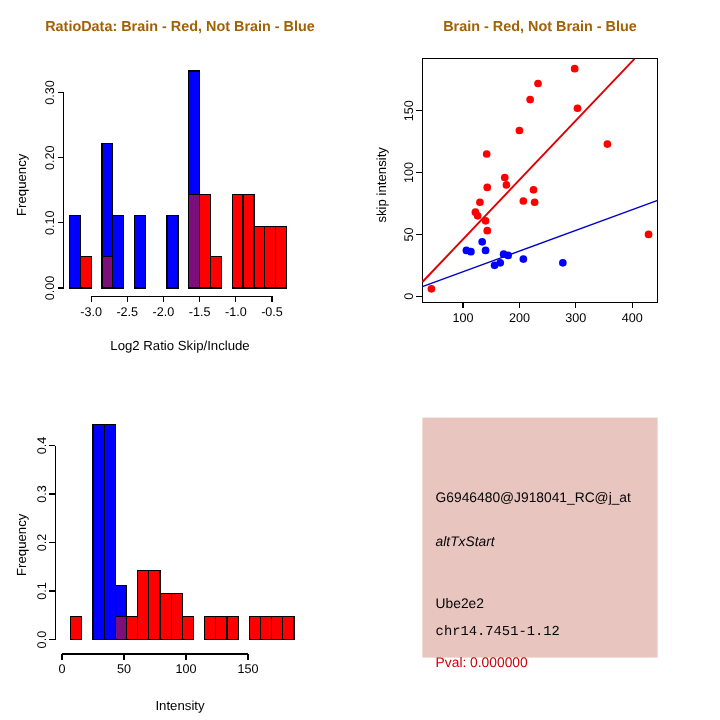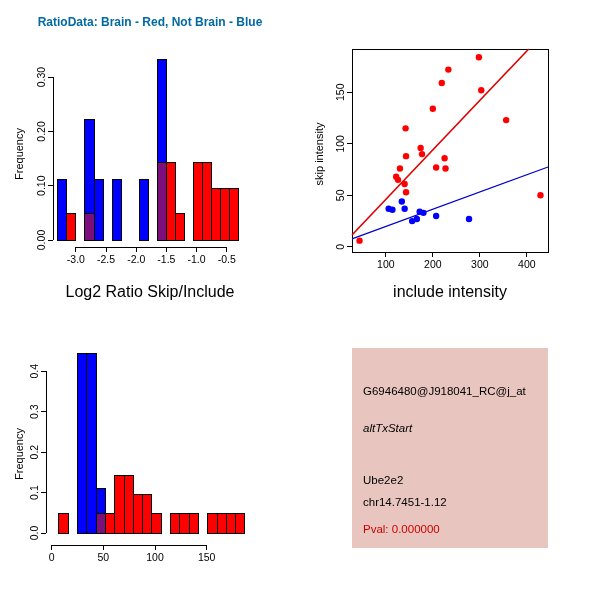--- a/index.html
+++ b/index.html
@@ -2,29 +2,29 @@
 <html><head>
 <meta charset="utf-8">
 <style>
   html,body{margin:0;padding:0;background:#fff;}
   #canvas{position:relative;width:600px;height:600px;background:#ffffff;overflow:hidden;
           font-family:"Liberation Sans",sans-serif;}
   .panel{position:absolute;width:300px;height:300px;}
   #p0{left:0;top:0;} #p1{left:300px;top:0;} #p2{left:0;top:300px;} #p3{left:300px;top:300px;}
   .plot{position:absolute;left:0;top:0;width:300px;height:300px;}
   .title{position:absolute;top:15px;left:0;width:300px;text-align:center;
-         font-size:12px;font-weight:bold;color:#0369a1;white-space:nowrap;}
+         font-size:12px;font-weight:bold;color:#a16207;white-space:nowrap;}
   .xlabel{position:absolute;top:283px;left:0;width:300px;text-align:center;
-          font-size:16px;color:#000;}
+          font-size:11px;color:#000;}
   .ylabel{position:absolute;left:19px;top:154px;transform:translate(-50%,-50%) rotate(-90deg);
           font-size:11px;color:#000;white-space:nowrap;}
   svg text{font-family:"Liberation Sans",sans-serif;font-size:10.5px;fill:#000;}
   .infobox{position:absolute;left:52px;top:48px;width:196px;height:200px;}
-  .iline{position:absolute;left:11px;font-size:11.5px;color:#000;white-space:nowrap;}
-  .l1{top:37px;} .l2{top:74px;font-style:italic;} .l3{top:126px;} .l4{top:148px;} .l5{top:175px;text-align:center;}
+  .iline{position:absolute;left:11px;font-size:11.5px;color:#000;white-space:nowrap;margin-top:24px;}
+  .l1{top:37px;} .l2{top:74px;font-style:italic;} .l3{top:126px;} .l4{top:148px;font-family:Liberation Mono, monospace;} .l5{top:175px;text-align:center;}
 </style>
 </head>
 <body>
 
 <div id="canvas">
 
   <div class="panel" id="p0">
     <svg class="plot">
         <line x1="53" y1="240" x2="53" y2="77.14285714285714" stroke="#000000" stroke-width="1" shape-rendering="crispEdges"></line>
         <line x1="75.91874999999999" y1="247" x2="226.70000000000002" y2="247" stroke="#000000" stroke-width="1" shape-rendering="crispEdges"></line>
@@ -117,21 +117,21 @@
         <circle cx="92.4220623501199" cy="209.751269035533" r="3.2" fill="#0000ff"></circle>
         <circle cx="101.82254196642685" cy="201.50761421319797" r="3.2" fill="#0000ff"></circle>
         <circle cx="104.64268585131894" cy="208.7208121827411" r="3.2" fill="#0000ff"></circle>
         <circle cx="112.1630695443645" cy="221.08629441624365" r="3.2" fill="#0000ff"></circle>
         <circle cx="116.86330935251799" cy="219.0253807106599" r="3.2" fill="#0000ff"></circle>
         <circle cx="119.68345323741008" cy="211.81218274111674" r="3.2" fill="#0000ff"></circle>
         <circle cx="123.44364508393285" cy="212.84263959390864" r="3.2" fill="#0000ff"></circle>
         <circle cx="136.13429256594725" cy="215.93401015228426" r="3.2" fill="#0000ff"></circle>
         <circle cx="169.0359712230216" cy="219.0253807106599" r="3.2" fill="#0000ff"></circle>
       </svg>
-    <div class="xlabel">include intensity</div>
+    <div class="title">Brain - Red, Not Brain - Blue</div>
     <div class="ylabel">skip intensity</div>
   </div>
 
   <div class="panel" id="p2">
     <svg class="plot">
         <line x1="46" y1="233" x2="46" y2="71.2608695652174" stroke="#000000" stroke-width="1" shape-rendering="crispEdges"></line>
         <line x1="51.68380462724936" y1="245" x2="206.69665809768637" y2="245" stroke="#000000" stroke-width="1" shape-rendering="crispEdges"></line>
         <line x1="41" y1="233" x2="46" y2="233" stroke="#000000" stroke-width="1" shape-rendering="crispEdges"></line>
         <text x="38" y="233" text-anchor="middle" transform="rotate(-90 38 233)">0.0</text>
         <line x1="41" y1="192.56521739130434" x2="46" y2="192.56521739130434" stroke="#000000" stroke-width="1" shape-rendering="crispEdges"></line>
@@ -163,20 +163,21 @@
         <rect x="151.92544987146528" y="213.59130434782608" width="9.300771208226251" height="19.40869565217392" fill="#ff0000" stroke="#000" stroke-width="1" shape-rendering="crispEdges"></rect>
         <rect x="170.52699228791772" y="213.59130434782608" width="9.300771208226251" height="19.40869565217392" fill="#ff0000" stroke="#000" stroke-width="1" shape-rendering="crispEdges"></rect>
         <rect x="179.82776349614397" y="213.59130434782608" width="9.300771208226223" height="19.40869565217392" fill="#ff0000" stroke="#000" stroke-width="1" shape-rendering="crispEdges"></rect>
         <rect x="189.1285347043702" y="213.59130434782608" width="9.300771208226223" height="19.40869565217392" fill="#ff0000" stroke="#000" stroke-width="1" shape-rendering="crispEdges"></rect>
         <rect x="207.7300771208226" y="213.59130434782608" width="9.300771208226223" height="19.40869565217392" fill="#ff0000" stroke="#000" stroke-width="1" shape-rendering="crispEdges"></rect>
         <rect x="217.03084832904884" y="213.59130434782608" width="9.300771208226223" height="19.40869565217392" fill="#ff0000" stroke="#000" stroke-width="1" shape-rendering="crispEdges"></rect>
         <rect x="226.33161953727506" y="213.59130434782608" width="9.300771208226223" height="19.40869565217392" fill="#ff0000" stroke="#000" stroke-width="1" shape-rendering="crispEdges"></rect>
         <rect x="235.63239074550128" y="213.59130434782608" width="9.300771208226223" height="19.40869565217392" fill="#ff0000" stroke="#000" stroke-width="1" shape-rendering="crispEdges"></rect>
         <rect x="96.12082262210797" y="213.59130434782608" width="9.300771208226223" height="19.40869565217392" fill="#7d0f7d" stroke="#000" stroke-width="1" shape-rendering="crispEdges"></rect>
       </svg>
+    <div class="xlabel">Intensity</div>
     <div class="ylabel">Frequency</div>
   </div>
 
   <div class="panel" id="p3">
     <div class="infobox" id="infobox" style="background: rgb(232, 198, 191);">
       <div class="iline l1">G6946480@J918041_RC@j_at</div>
       <div class="iline l2">altTxStart</div>
       <div class="iline l3">Ube2e2</div>
       <div class="iline l4">chr14.7451-1.12</div>
       <div class="iline l5" id="pval" style="color: rgb(204, 0, 0);">Pval: 0.000000</div>

